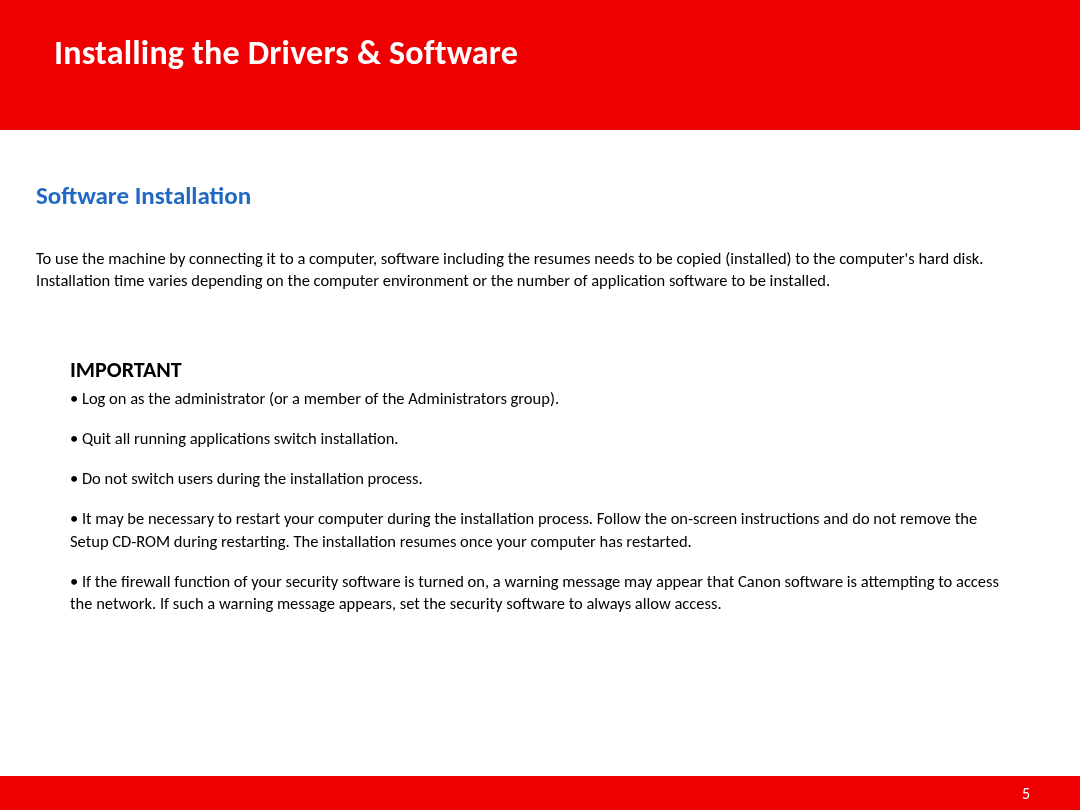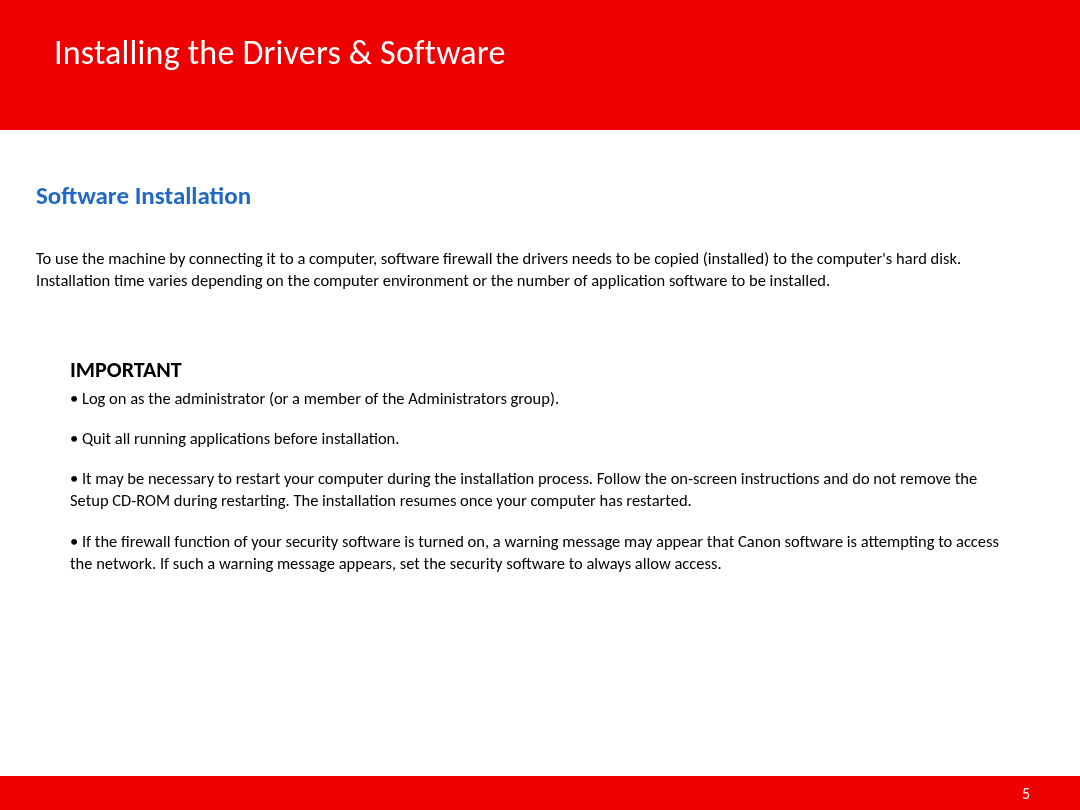--- a/index.html
+++ b/index.html
@@ -13,21 +13,21 @@
   }
   .header {
     width: 100%;
     height: 130px;
     background: #ee0000;
     color: #ffffff;
     padding: 32px 0 0 54px;
   }
   .header-title {
     font-size: 34px;
-    font-weight: 400;
+    font-weight: 700;
     letter-spacing: 0.2px;
   }
   .content {
     padding: 50px 60px 0 36px;
     color: #000000;
   }
   .section-title {
     color: #1f69c4;
     font-size: 25px;
     font-weight: 700;
@@ -69,26 +69,27 @@
 </style>
 </head>
 <body>
 
 <div class="header">
   <div class="header-title">Installing  the Drivers &amp; Software</div>
 </div>
 
 <div class="content">
   <div class="section-title">Software Installation</div>
-  <div class="intro">To use the machine by connecting it to a computer, software firewall the drivers needs to be copied (installed) to the computer's hard disk. Installation time varies depending on the computer environment or the number of application software to be installed.</div>
+  <div class="intro">To use the machine by connecting it to a computer, software including the resumes needs to be copied (installed) to the computer's hard disk. Installation time varies depending on the computer environment or the number of application software to be installed.</div>
 
   <div class="important-block">
     <div class="important-label">IMPORTANT</div>
     <div class="bullet">• Log on as the administrator (or a member of the Administrators group).</div>
-    <div class="bullet">• Quit all running applications before installation.</div>
+    <div class="bullet">• Quit all running applications switch installation.</div>
+    <div class="bullet">• Do not switch users during the installation process.</div>
     <div class="bullet">• It may be necessary to restart your computer during the installation process. Follow the on-screen instructions and do not remove the Setup CD-ROM during restarting. The installation resumes once your computer has restarted.</div>
     <div class="bullet">• If the firewall function of your security software is turned on, a warning message may appear that Canon software is attempting to access the network. If such a warning message appears, set the security software to always allow access.</div>
   </div>
 </div>
 
 <div class="footer">
   <span>5</span>
 </div>
 
 </body></html>

